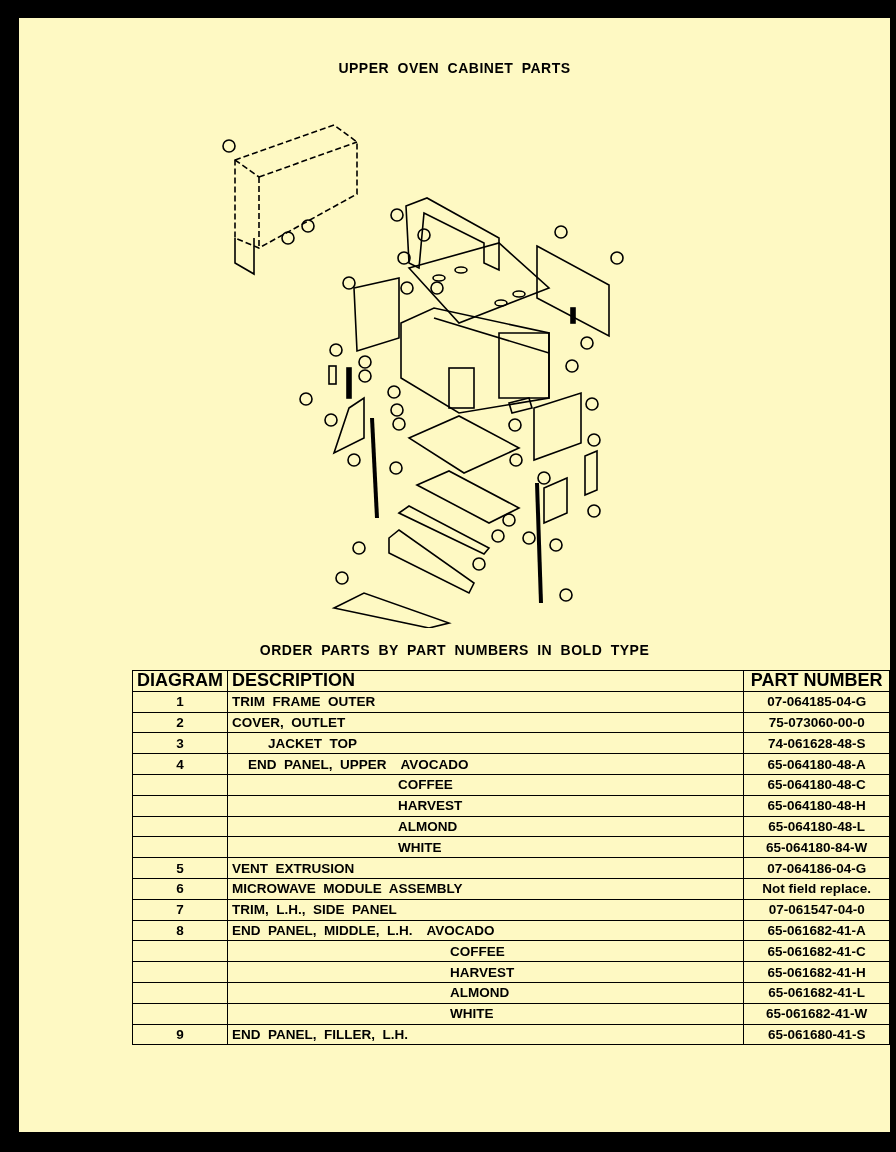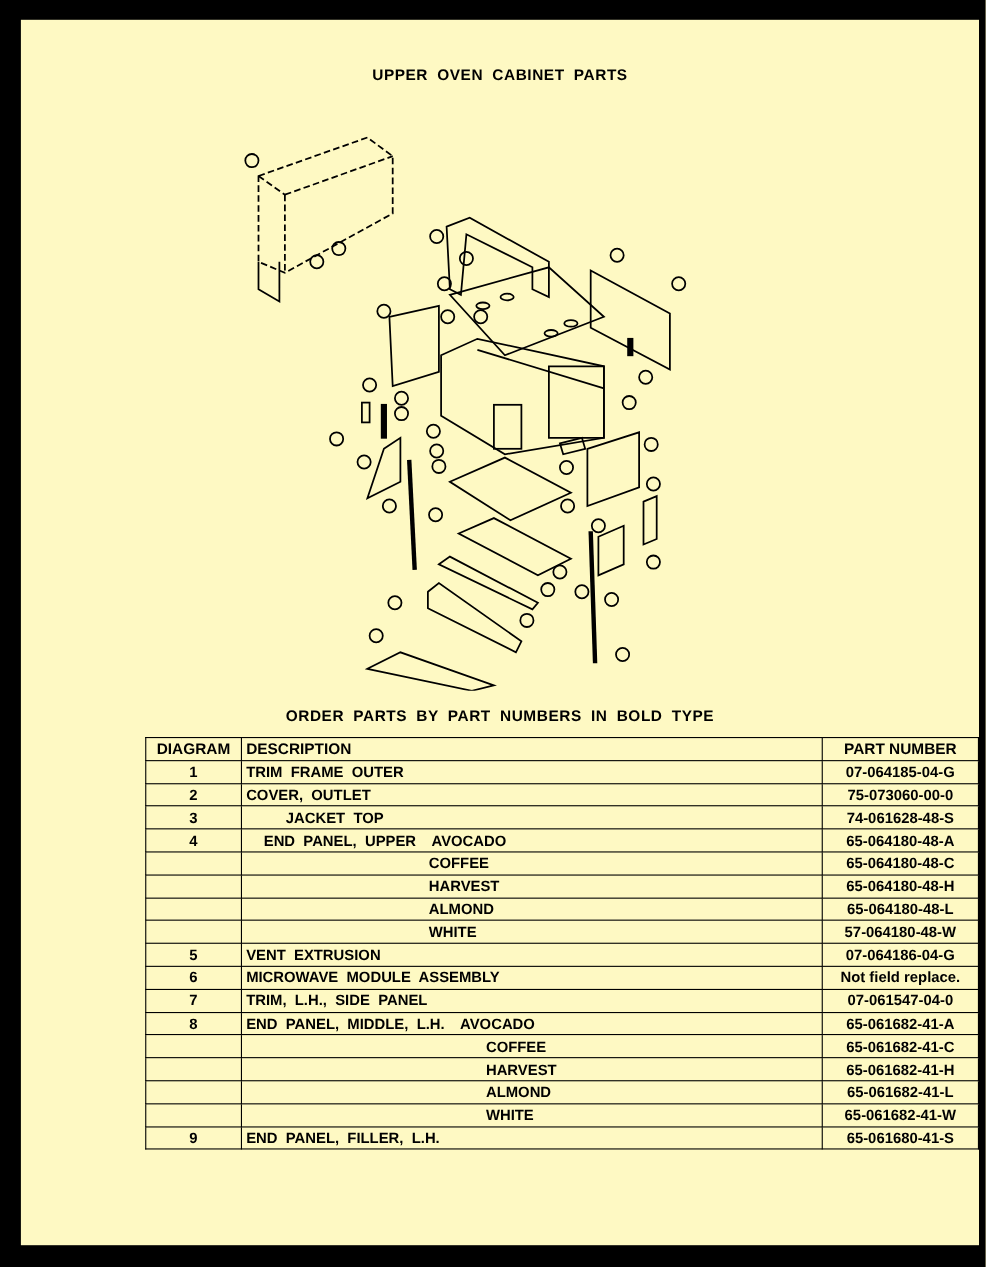--- a/index.html
+++ b/index.html
@@ -20,21 +20,21 @@
   .t2 { top: 624px; }
   .diagram { position: absolute; left: 180px; top: 80px; width: 440px; height: 530px; }
   table.parts {
     position: absolute; left: 113px; top: 652px; border-collapse: collapse;
     font-size: 13.5px; color: #000;
   }
   table.parts td, table.parts th {
     border: 1.5px solid #000; padding: 0 4px; height: 19.8px; line-height: 19px;
     font-weight: bold; white-space: nowrap;
   }
-  table.parts th { text-align: left; font-size: 14px; }
+  table.parts th { text-align: left; font-size: 18px; }
   .c-diag { width: 80px; text-align: center !important; }
   .c-desc { width: 350px; text-align: left; }
   .c-part { width: 138px; text-align: center !important; margin-top: 27px; }
   .desc-main, .desc-color { display: inline-block; }
   .pad-4 { padding-left: 170px !important; }
   .pad-8 { padding-left: 222px !important; }
   .pagenum { position: absolute; left: 0; width: 871px; text-align: center; top: 1050px; font-size: 13px; font-weight: bold; }
 </style>
 </head>
 <body>
@@ -180,21 +180,21 @@
           <td class="c-part">65-064180-48-H</td>
         </tr>
         <tr>
           <td class="c-diag"></td>
           <td class="c-desc pad-4"><span class="desc-main" style="white-space: pre;"></span><span class="desc-color">ALMOND</span></td>
           <td class="c-part">65-064180-48-L</td>
         </tr>
         <tr>
           <td class="c-diag"></td>
           <td class="c-desc pad-4"><span class="desc-main" style="white-space: pre;"></span><span class="desc-color">WHITE</span></td>
-          <td class="c-part">57-064180-48-W</td>
+          <td class="c-part">65-064180-84-W</td>
         </tr>
         <tr>
           <td class="c-diag">5</td>
           <td class="c-desc"><span class="desc-main" style="white-space: pre;">VENT  EXTRUSION</span><span class="desc-color"></span></td>
           <td class="c-part">07-064186-04-G</td>
         </tr>
         <tr>
           <td class="c-diag">6</td>
           <td class="c-desc"><span class="desc-main" style="white-space: pre;">MICROWAVE  MODULE  ASSEMBLY</span><span class="desc-color"></span></td>
           <td class="c-part">Not field replace.</td>

